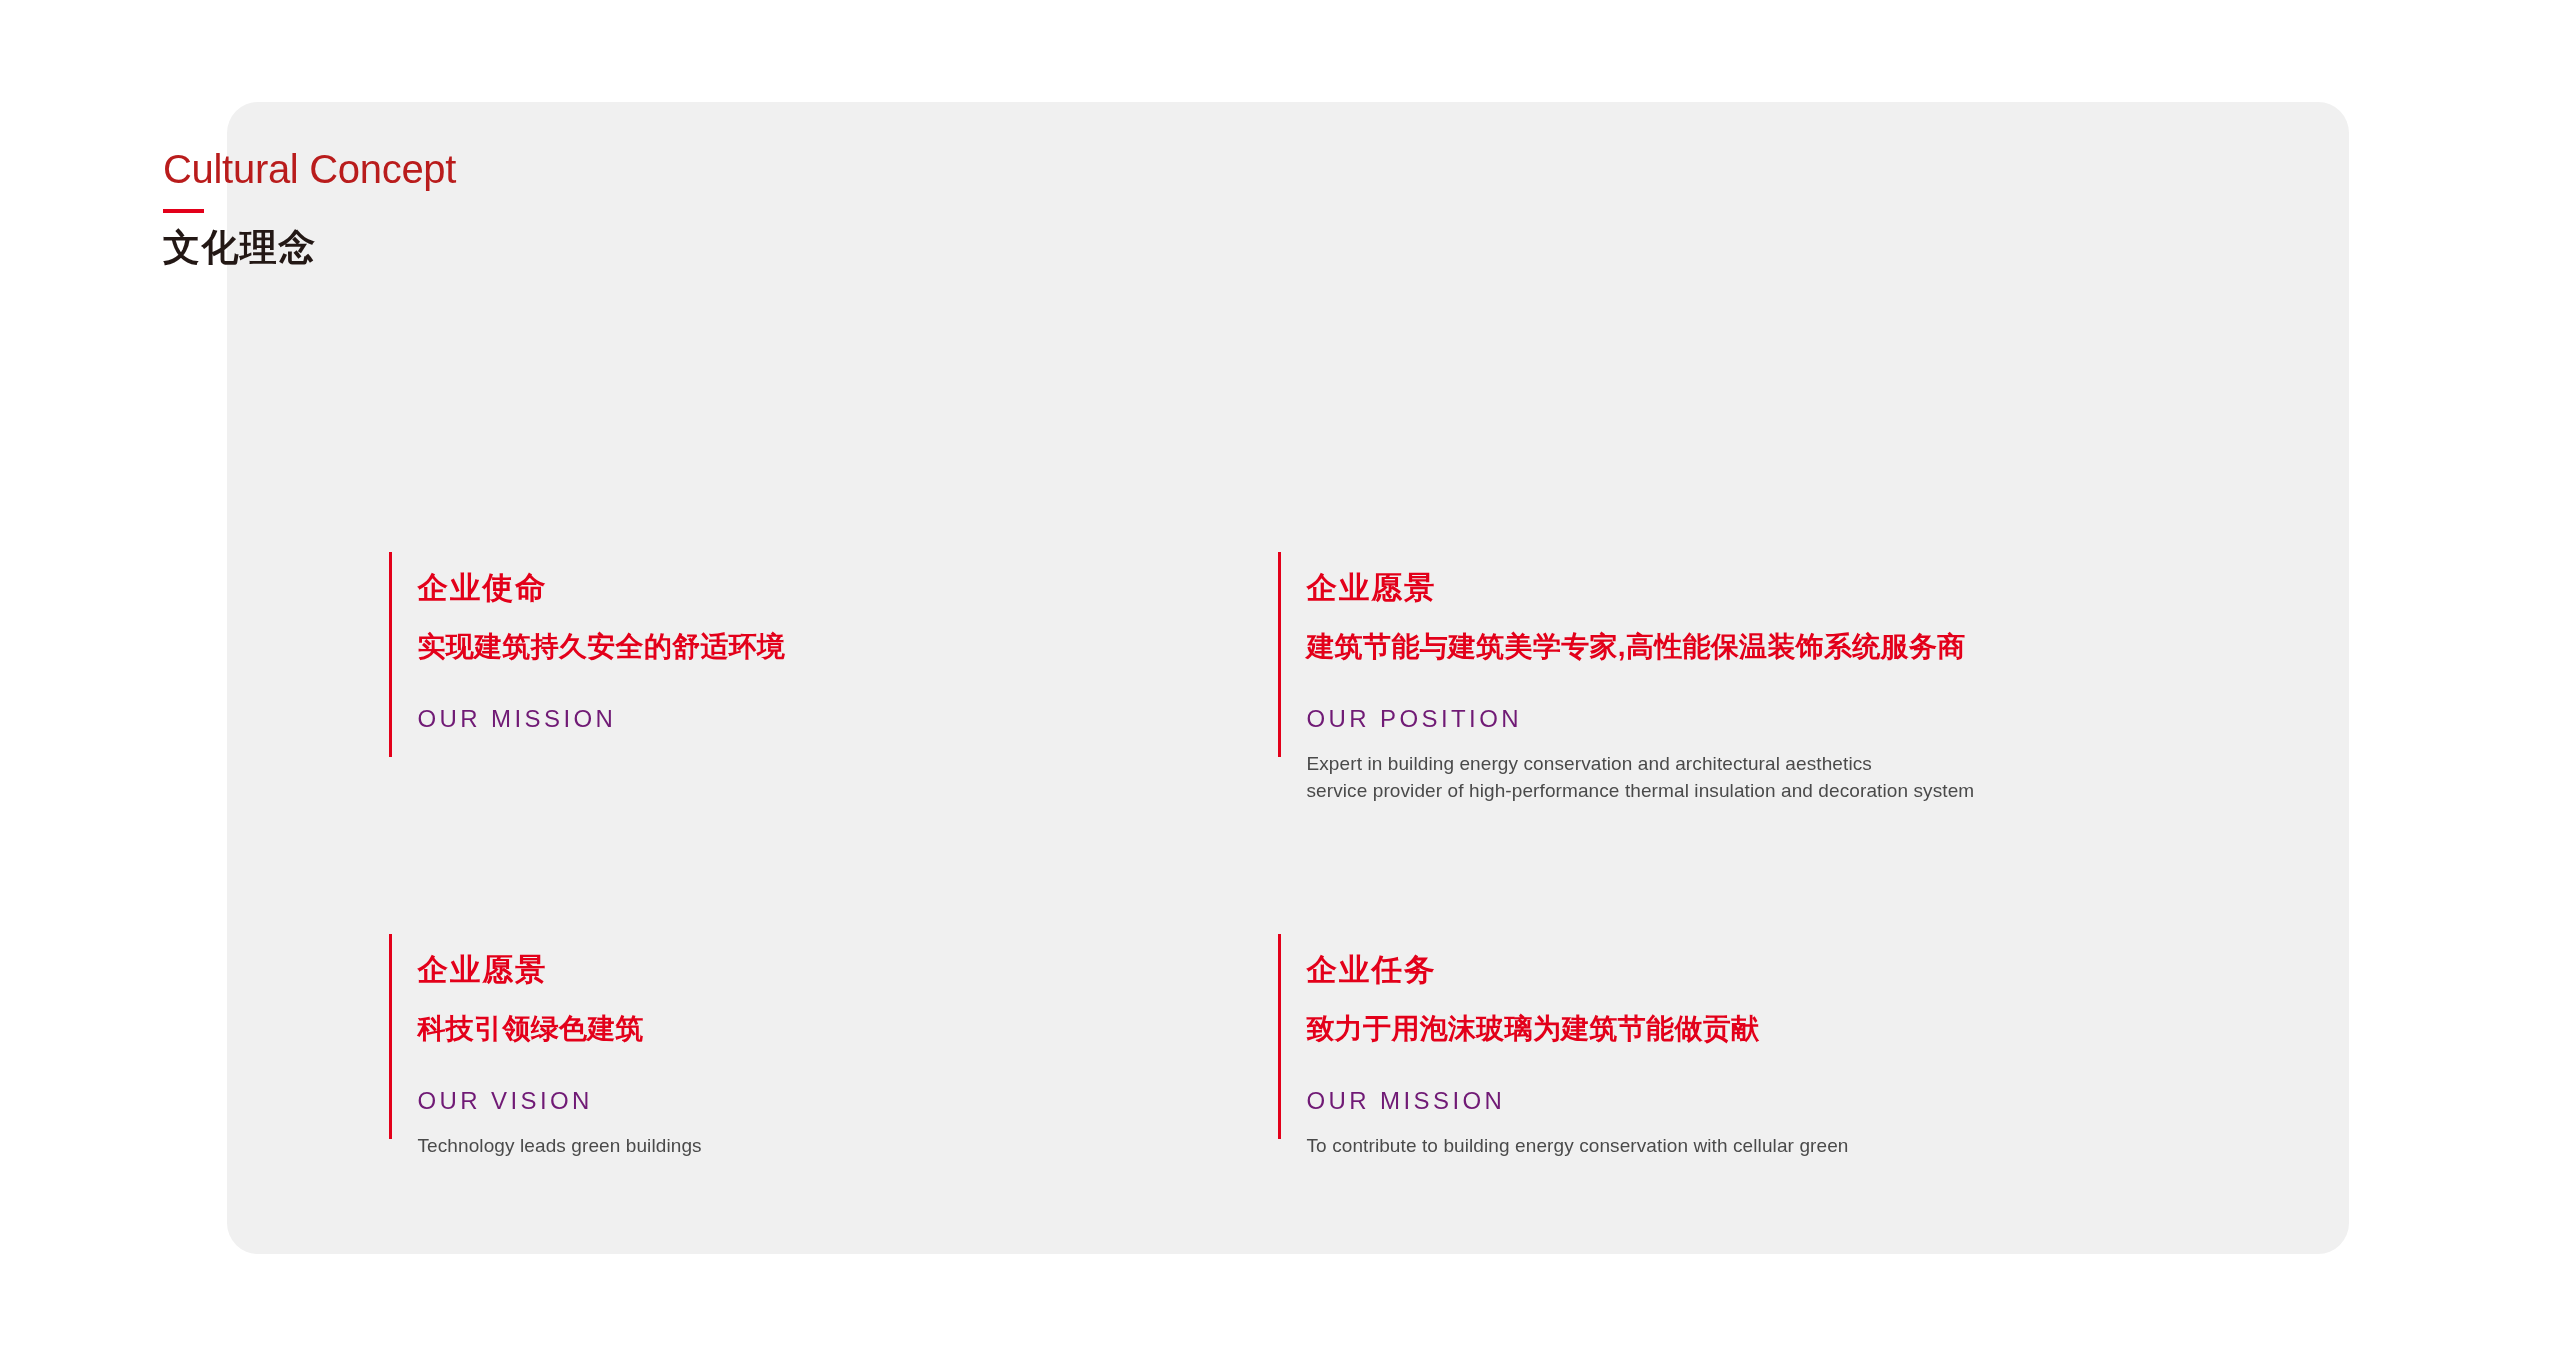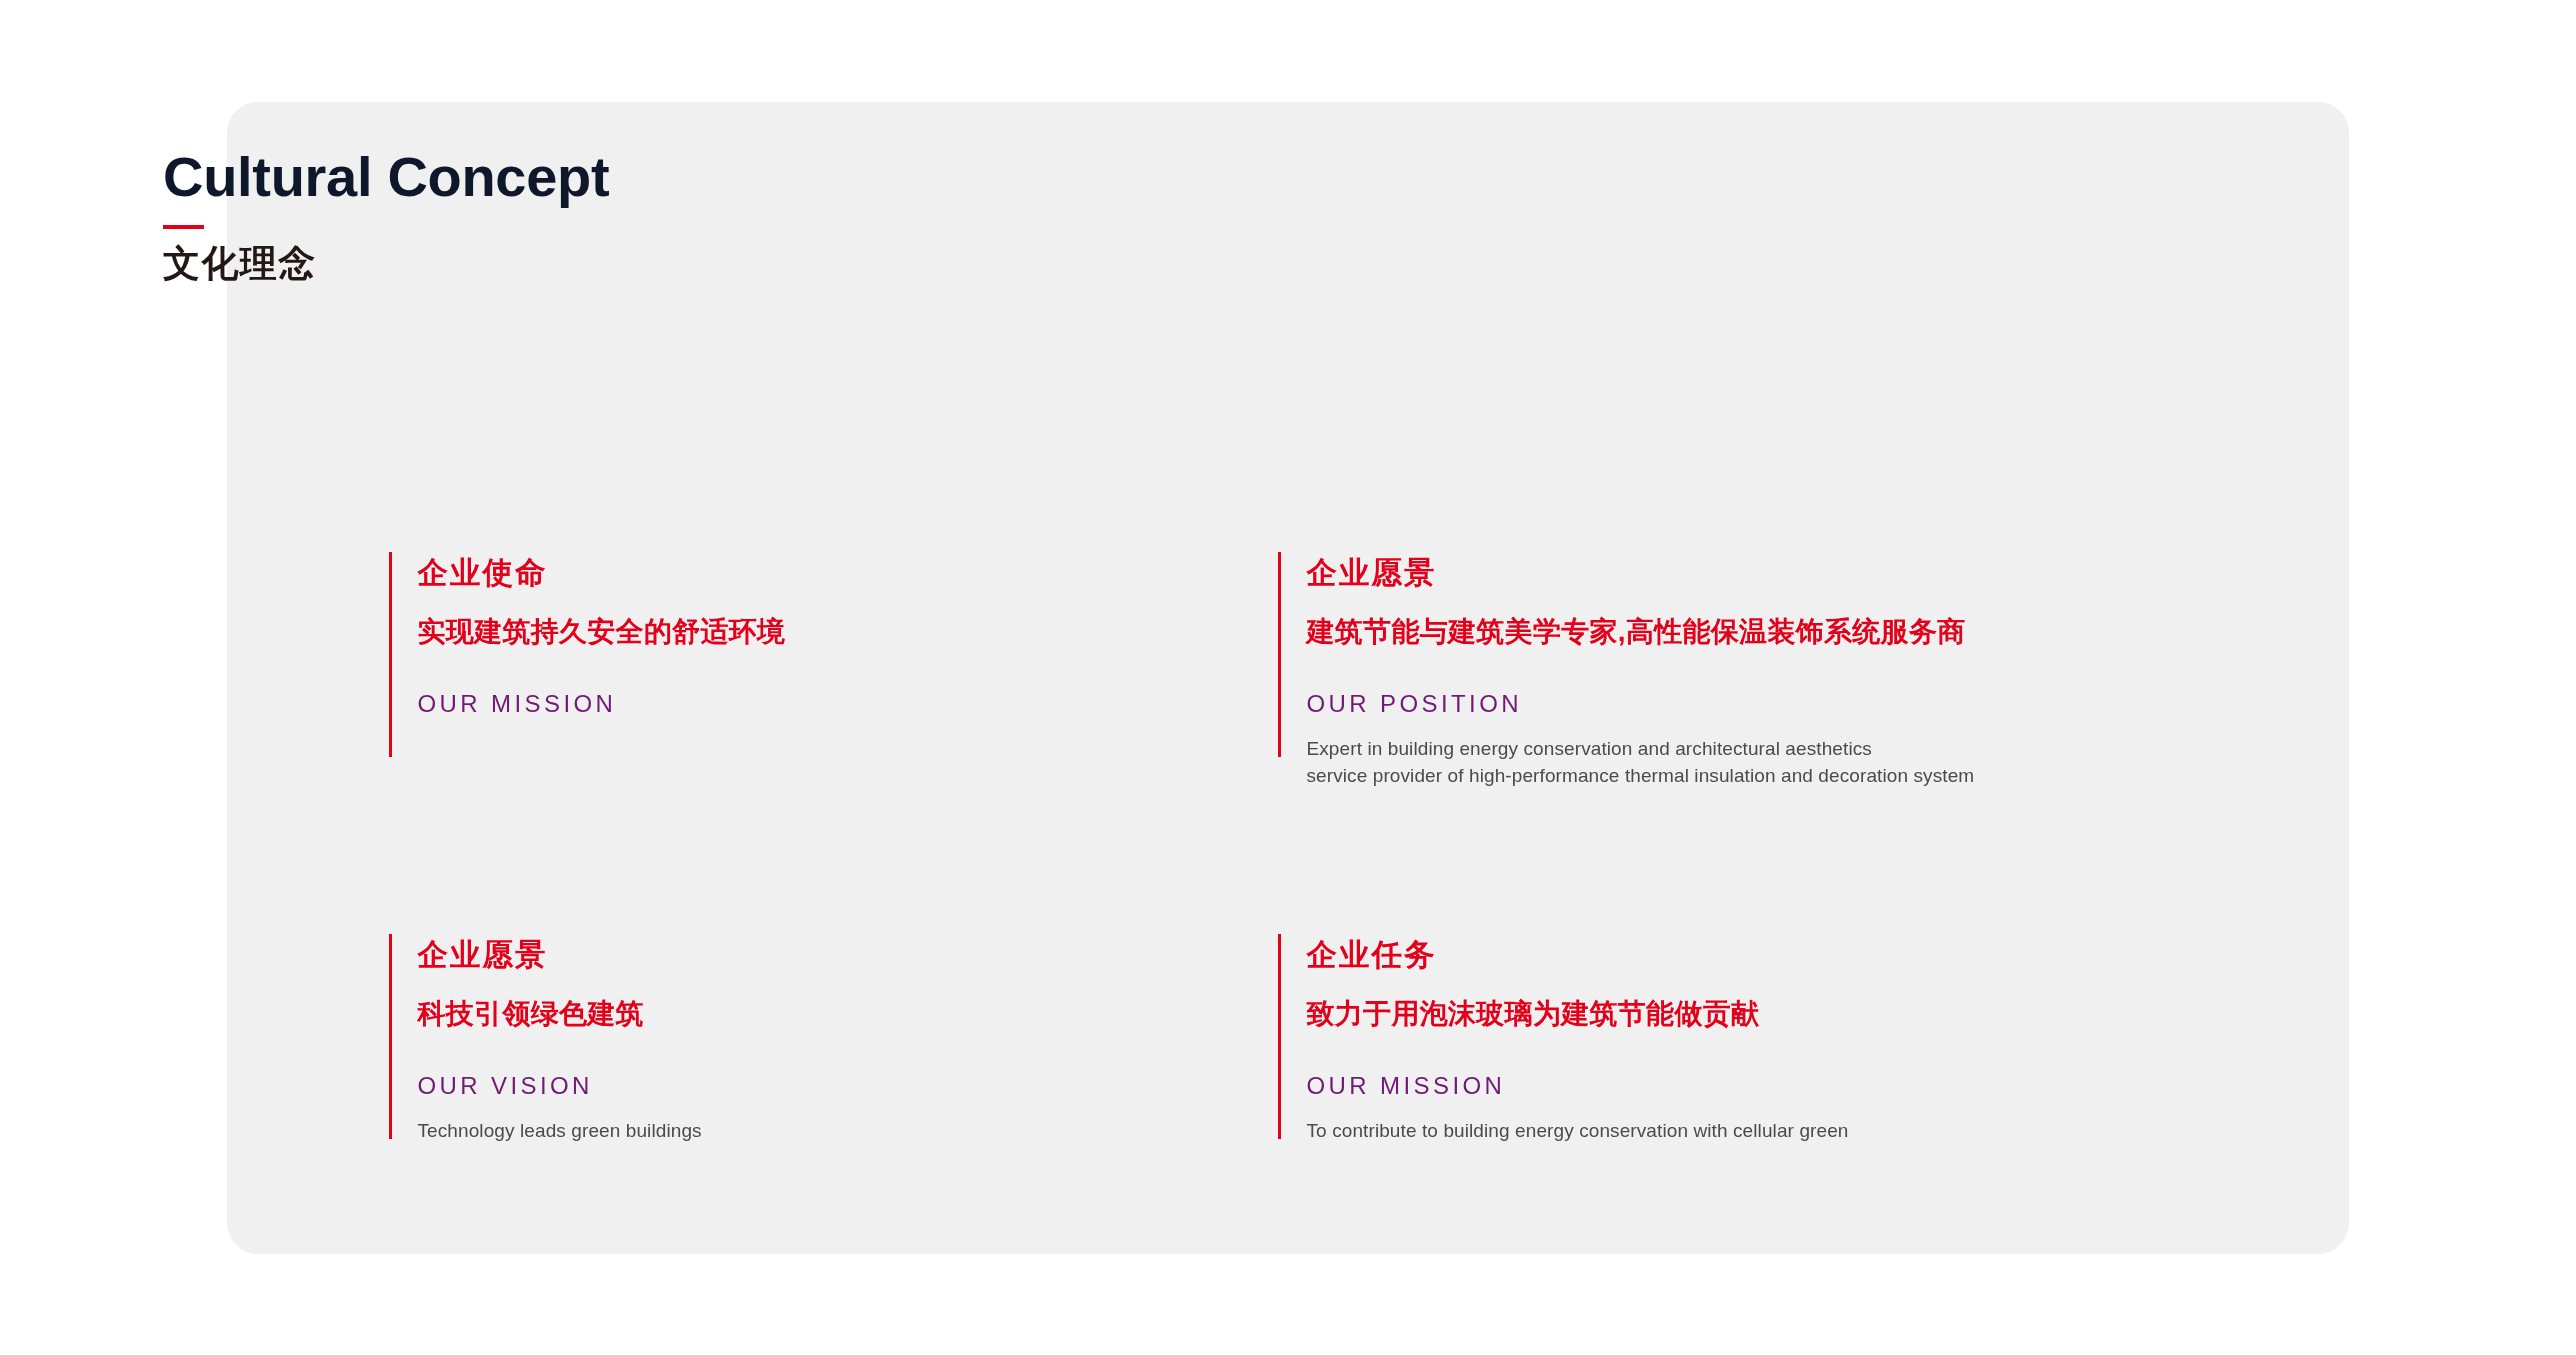--- a/index.html
+++ b/index.html
@@ -21,23 +21,23 @@
     position:absolute;
     left:227px; top:102px;
     width:2122px; height:1152px;
     background:#f0f0f0;
     border-radius:31px;
   }
 
   
   #header { position:absolute; left:163px; top:149px; }
   .title-en {
-    font-size:56px;
-    font-weight:700;
-    color:#0f172a;
+    font-size:40px;
+    font-weight:400;
+    color:#b91c1c;
     letter-spacing:-0.3px;
     line-height:1;
     white-space:nowrap;
   }
   .title-rule {
     width:41px; height:4.1px;
     background:#e3001a;
     margin-top:19.7px;
   }
   .title-cn {
@@ -67,21 +67,21 @@
     position:absolute;
     left:28.5px; top:0;
     width:1017px;
   }
   .cn-head {
     font-size:30.5px;
     font-weight:700;
     color:#e3001a;
     letter-spacing:2px;
     line-height:1;
-    margin-top:5px;
+    margin-top:20px;
     white-space:nowrap;
   }
   .cn-sub {
     font-size:28px;
     font-weight:700;
     color:#e3001a;
     letter-spacing:0.3px;
     line-height:1;
     margin-top:30px;
     white-space:nowrap;

